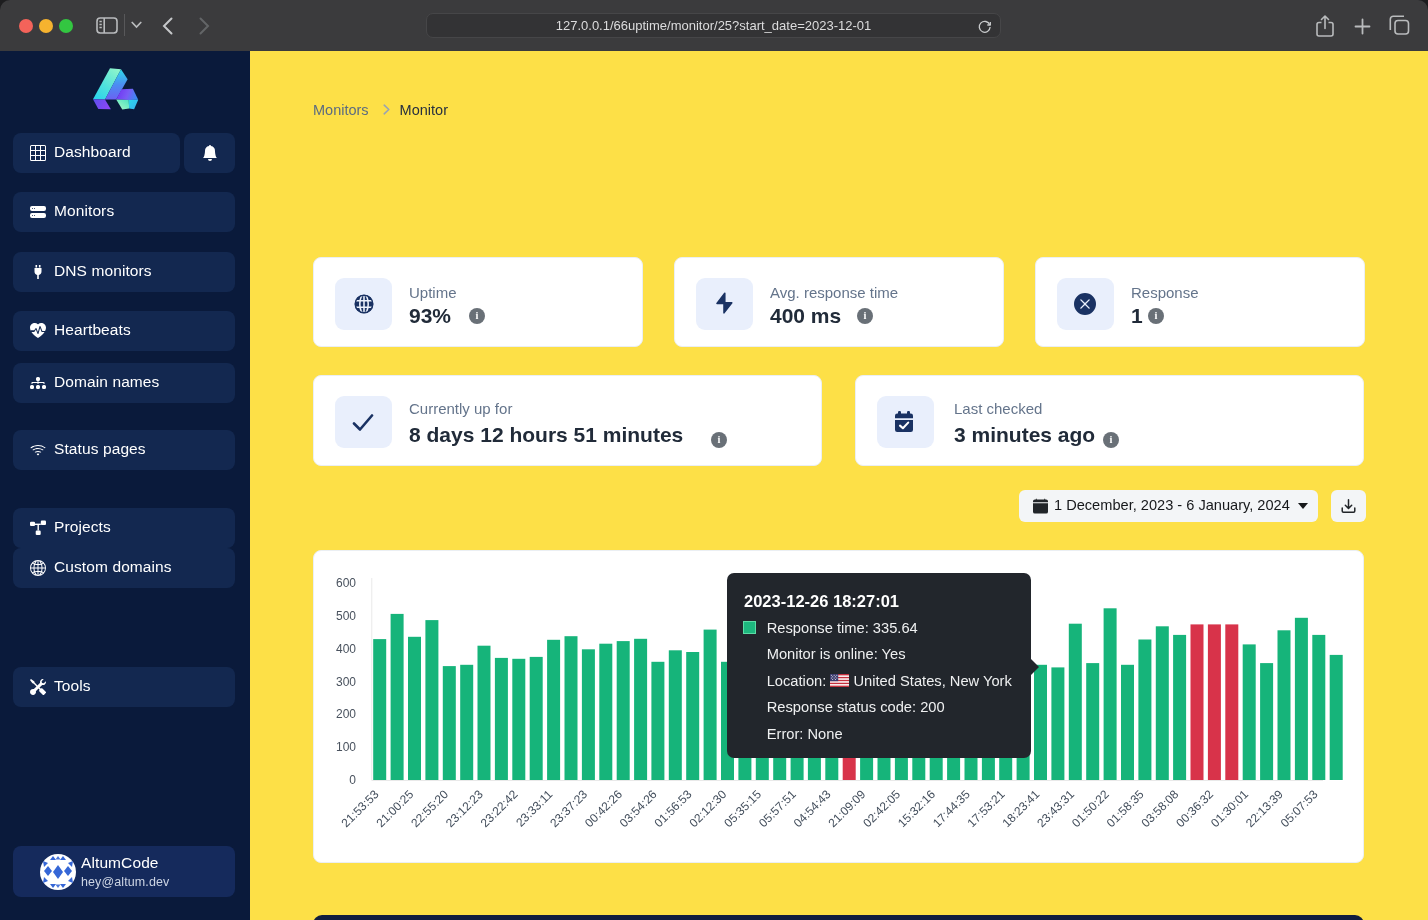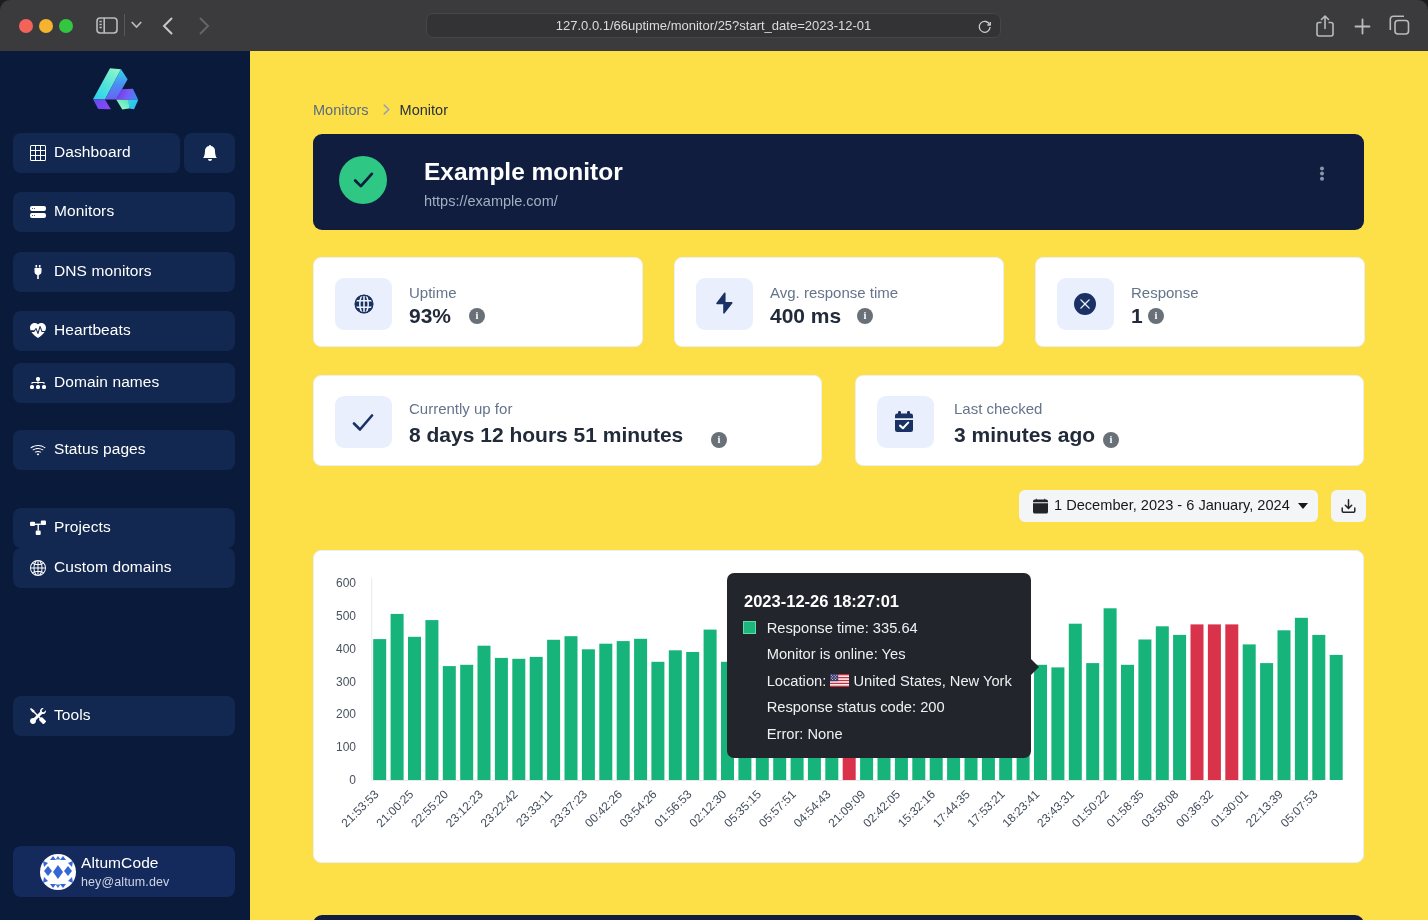--- a/index.html
+++ b/index.html
@@ -155,21 +155,21 @@
           </g>
         </svg>
         <span>Projects</span>
       </div>
 <div class="mi" style="top:497.3px;">
         <svg width="16" height="16" viewBox="0 0 16 16">
           <path fill="#fff" d="M0 8a8 8 0 1 1 16 0A8 8 0 0 1 0 8m7.5-6.923c-.67.204-1.335.82-1.887 1.855q-.215.403-.395.872c.705.157 1.472.257 2.282.287zM4.249 3.539q.214-.577.481-1.078a7 7 0 0 1 .597-.933A7.03 7.03 0 0 0 3.051 3.05q.544.277 1.198.49zM3.509 7.5c.036-1.07.188-2.087.436-3.008a9 9 0 0 1-1.565-.667A6.96 6.96 0 0 0 1.018 7.5zm1.4-2.741a12.3 12.3 0 0 0-.4 2.741H7.5V5.091c-.91-.03-1.783-.145-2.591-.332M8.5 5.09V7.5h2.99a12.3 12.3 0 0 0-.399-2.741c-.808.187-1.681.301-2.591.332zM4.51 8.5c.035.987.176 1.914.399 2.741A13.6 13.6 0 0 1 7.5 10.91V8.5zm3.99 0v2.409c.91.03 1.783.145 2.591.332.223-.827.364-1.754.4-2.741zm-3.282 3.696q.18.469.395.872c.552 1.035 1.218 1.65 1.887 1.855V11.91c-.81.03-1.577.13-2.282.287zm.11 2.276a7 7 0 0 1-.598-.933 9 9 0 0 1-.481-1.079 8.4 8.4 0 0 0-1.198.49 7.03 7.03 0 0 0 2.276 1.522zm-1.383-2.964A13.4 13.4 0 0 1 3.508 8.5h-2.49a6.96 6.96 0 0 0 1.362 3.675c.47-.258.995-.482 1.565-.667m6.728 2.964a7.03 7.03 0 0 0 2.275-1.521 8.4 8.4 0 0 0-1.197-.49 9 9 0 0 1-.481 1.078 7 7 0 0 1-.597.933M8.5 11.909v3.014c.67-.204 1.335-.82 1.887-1.855q.216-.403.395-.872A12.6 12.6 0 0 0 8.5 11.91zm3.555-.401c.57.185 1.095.409 1.565.667A6.96 6.96 0 0 0 14.982 8.5h-2.49a13.4 13.4 0 0 1-.437 3.008M14.982 7.5a6.96 6.96 0 0 0-1.362-3.675c-.47.258-.995.482-1.565.667.248.92.4 1.938.437 3.008zM11.27 2.461q.266.502.482 1.078a8.4 8.4 0 0 0 1.196-.49 7.03 7.03 0 0 0-2.275-1.52c.218.283.418.597.597.932m-.488 1.343a8 8 0 0 0-.395-.872C9.835 1.897 9.17 1.282 8.5 1.077V4.09c.81-.03 1.577-.13 2.282-.287z"></path>
         </svg>
         <span>Custom domains</span>
       </div>
-<div class="mi" style="top:616px;margin-top:29px;">
+<div class="mi" style="top:616px;">
         <svg width="16" height="16" viewBox="0 0 16 16">
           <path fill="#fff" d="M1 0 0 1l2.2 3.081a1 1 0 0 0 .815.419h.07a1 1 0 0 1 .708.293l2.675 2.675-2.617 2.654A3.003 3.003 0 0 0 0 13a3 3 0 1 0 5.878-.851l2.654-2.617.968.968-.305.914a1 1 0 0 0 .242 1.023l3.27 3.27a.997.997 0 0 0 1.414 0l1.586-1.586a.997.997 0 0 0 0-1.414l-3.27-3.27a1 1 0 0 0-1.023-.242L10.5 9.5l-.96-.96 2.68-2.643A3.005 3.005 0 0 0 16 3q0-.405-.102-.777l-2.14 2.141L12 4l-.364-1.757L13.777.102a3 3 0 0 0-3.675 3.68L7.462 6.46 4.793 3.793a1 1 0 0 1-.293-.707v-.071a1 1 0 0 0-.419-.814z"></path>
         </svg>
         <span>Tools</span>
       </div>
 <div class="mi" style="top:795px;height:51px;background:#152a5c">
 <svg style="position:absolute;left:27px;top:7.5px" width="36" height="36" viewBox="0 0 36 36">
 <circle cx="18" cy="18" r="18" fill="#fff"></circle>
 <g fill="#3566d6">
 <path d="M18 11 l5 7 -5 7 -5-7z"></path>
@@ -188,36 +188,20 @@
 </g>
         </svg>
 <span style="left:68px;top:8px;font-size:15.5px">AltumCode</span>
 <span style="left:68px;top:29px;font-size:12.5px;color:#cdd5e4">hey@altum.dev</span>
 </div>
 </div>
 <div class="main">
 <div style="position:absolute;left:63px;top:51px;font-size:14.5px;color:#5b6b80">Monitors<svg style="margin:0 10px 0 14px" width="7" height="11" viewBox="0 0 7 11" fill="none" stroke="#98a3b3" stroke-width="1.6" stroke-linecap="round" stroke-linejoin="round">
           <path d="M1.2 1.2 5.8 5.5 1.2 9.8"></path>
         </svg><span style="color:#27303f">Monitor</span></div>
-<div style="position:absolute;left:63px;top:83.3px;width:1051px;height:96px;background:#101d3f;border-radius:9px">
-<div style="position:absolute;left:25.8px;top:21.4px;width:48px;height:48px;border-radius:50%;background:#2ec784">
-<svg style="position:absolute;left:14px;top:15px" width="21" height="18" viewBox="0 0 24 20" fill="none" stroke="#101d3f" stroke-width="3.2" stroke-linecap="round" stroke-linejoin="round">
-            <path d="M2.5 10.5 9 17 21.5 3"></path>
-          </svg>
-</div>
-<div style="position:absolute;left:111px;top:24px;font-size:24.5px;font-weight:bold;color:#fff">Example monitor</div>
-<div style="position:absolute;left:111px;top:59px;font-size:14.5px;color:#a4aec3">https://example.com/</div>
-<svg style="position:absolute;left:1005px;top:32px" width="8" height="20" viewBox="0 0 8 20">
-          <g fill="#8b94a9">
-            <circle cx="4" cy="2.5" r="2"></circle>
-            <circle cx="4" cy="7.6" r="2"></circle>
-            <circle cx="4" cy="12.8" r="2"></circle>
-          </g>
-        </svg>
-</div>
 <div class="card" style="left:63px;top:206px;width:330px;height:90px">
 <div class="isq" style="left:21px;top:20px"></div>
 <svg style="position:absolute;left:38.5px;top:34.5px" width="22" height="22" viewBox="0 0 24 24">
           <defs>
             <clipPath id="gcp">
               <circle cx="12" cy="12" r="10"></circle>
             </clipPath>
           </defs>
           <circle cx="12" cy="12" r="10" fill="#1a3263"></circle>
           <g clip-path="url(#gcp)" fill="none" stroke="#ecf1fb" stroke-width="1.7">

